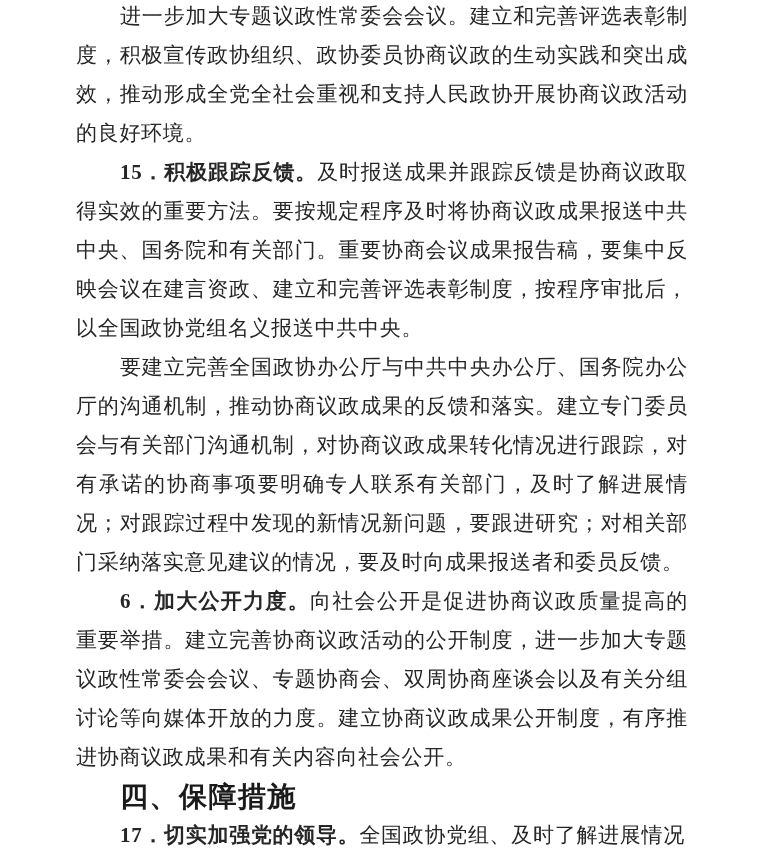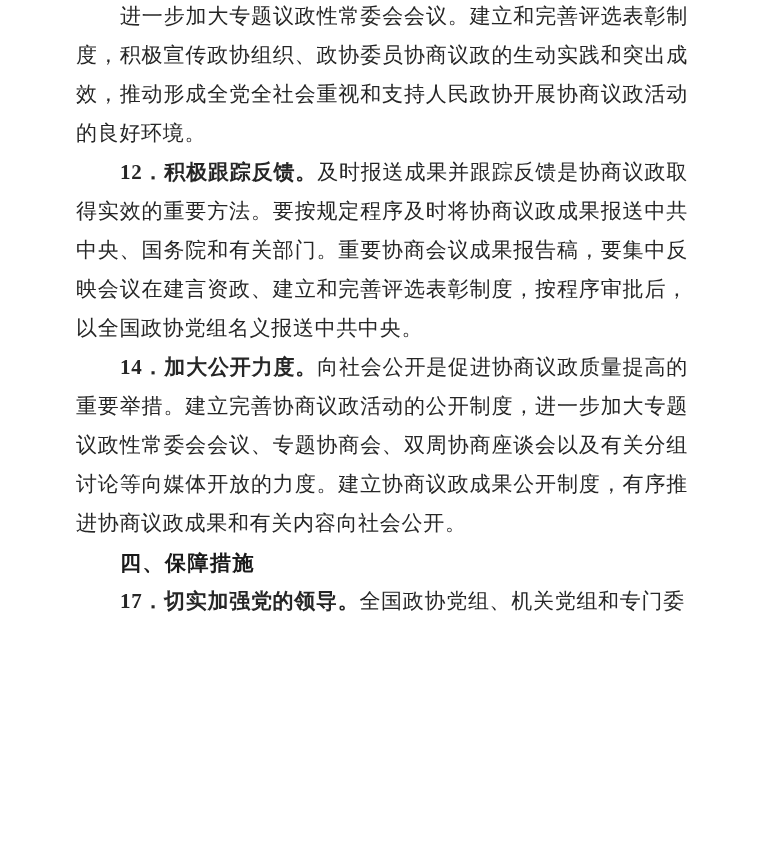--- a/index.html
+++ b/index.html
@@ -32,29 +32,30 @@
     text-align-last: left;
     text-indent: 44px;
     word-break: break-all;
   }
   .para .lead {
     font-weight: 700;
   }
   .heading {
     font-family: "Liberation Sans", sans-serif;
     font-weight: 700;
-    font-size: 21px;
+    font-size: 28px;
     line-height: 39px;
     letter-spacing: 1.5px;
     color: #1a1a1a;
     text-indent: 44px;
   }
 </style>
 </head>
 <body>
 
 <div class="page">
   <p class="para"><span class="lead"></span><span>进一步加大专题议政性常委会会议。建立和完善评选表彰制度，积极宣传政协组织、政协委员协商议政的生动实践和突出成效，推动形成全党全社会重视和支持人民政协开展协商议政活动的良好环境。</span></p>
-  <p class="para"><span class="lead">12．积极跟踪反馈。</span><span>及时报送成果并跟踪反馈是协商议政取得实效的重要方法。要按规定程序及时将协商议政成果报送中共中央、国务院和有关部门。重要协商会议成果报告稿，要集中反映会议在建言资政、建立和完善评选表彰制度，按程序审批后，以全国政协党组名义报送中共中央。</span></p>
-  <p class="para"><span class="lead">14．加大公开力度。</span><span>向社会公开是促进协商议政质量提高的重要举措。建立完善协商议政活动的公开制度，进一步加大专题议政性常委会会议、专题协商会、双周协商座谈会以及有关分组讨论等向媒体开放的力度。建立协商议政成果公开制度，有序推进协商议政成果和有关内容向社会公开。</span></p>
+  <p class="para"><span class="lead">15．积极跟踪反馈。</span><span>及时报送成果并跟踪反馈是协商议政取得实效的重要方法。要按规定程序及时将协商议政成果报送中共中央、国务院和有关部门。重要协商会议成果报告稿，要集中反映会议在建言资政、建立和完善评选表彰制度，按程序审批后，以全国政协党组名义报送中共中央。</span></p>
+  <p class="para"><span class="lead"></span><span>要建立完善全国政协办公厅与中共中央办公厅、国务院办公厅的沟通机制，推动协商议政成果的反馈和落实。建立专门委员会与有关部门沟通机制，对协商议政成果转化情况进行跟踪，对有承诺的协商事项要明确专人联系有关部门，及时了解进展情况；对跟踪过程中发现的新情况新问题，要跟进研究；对相关部门采纳落实意见建议的情况，要及时向成果报送者和委员反馈。</span></p>
+  <p class="para"><span class="lead">6．加大公开力度。</span><span>向社会公开是促进协商议政质量提高的重要举措。建立完善协商议政活动的公开制度，进一步加大专题议政性常委会会议、专题协商会、双周协商座谈会以及有关分组讨论等向媒体开放的力度。建立协商议政成果公开制度，有序推进协商议政成果和有关内容向社会公开。</span></p>
   <p class="heading">四、保障措施</p>
-  <p class="para"><span class="lead">17．切实加强党的领导。</span><span>全国政协党组、机关党组和专门委</span></p>
+  <p class="para"><span class="lead">17．切实加强党的领导。</span><span>全国政协党组、及时了解进展情况</span></p>
 </div>
 
 </body></html>

